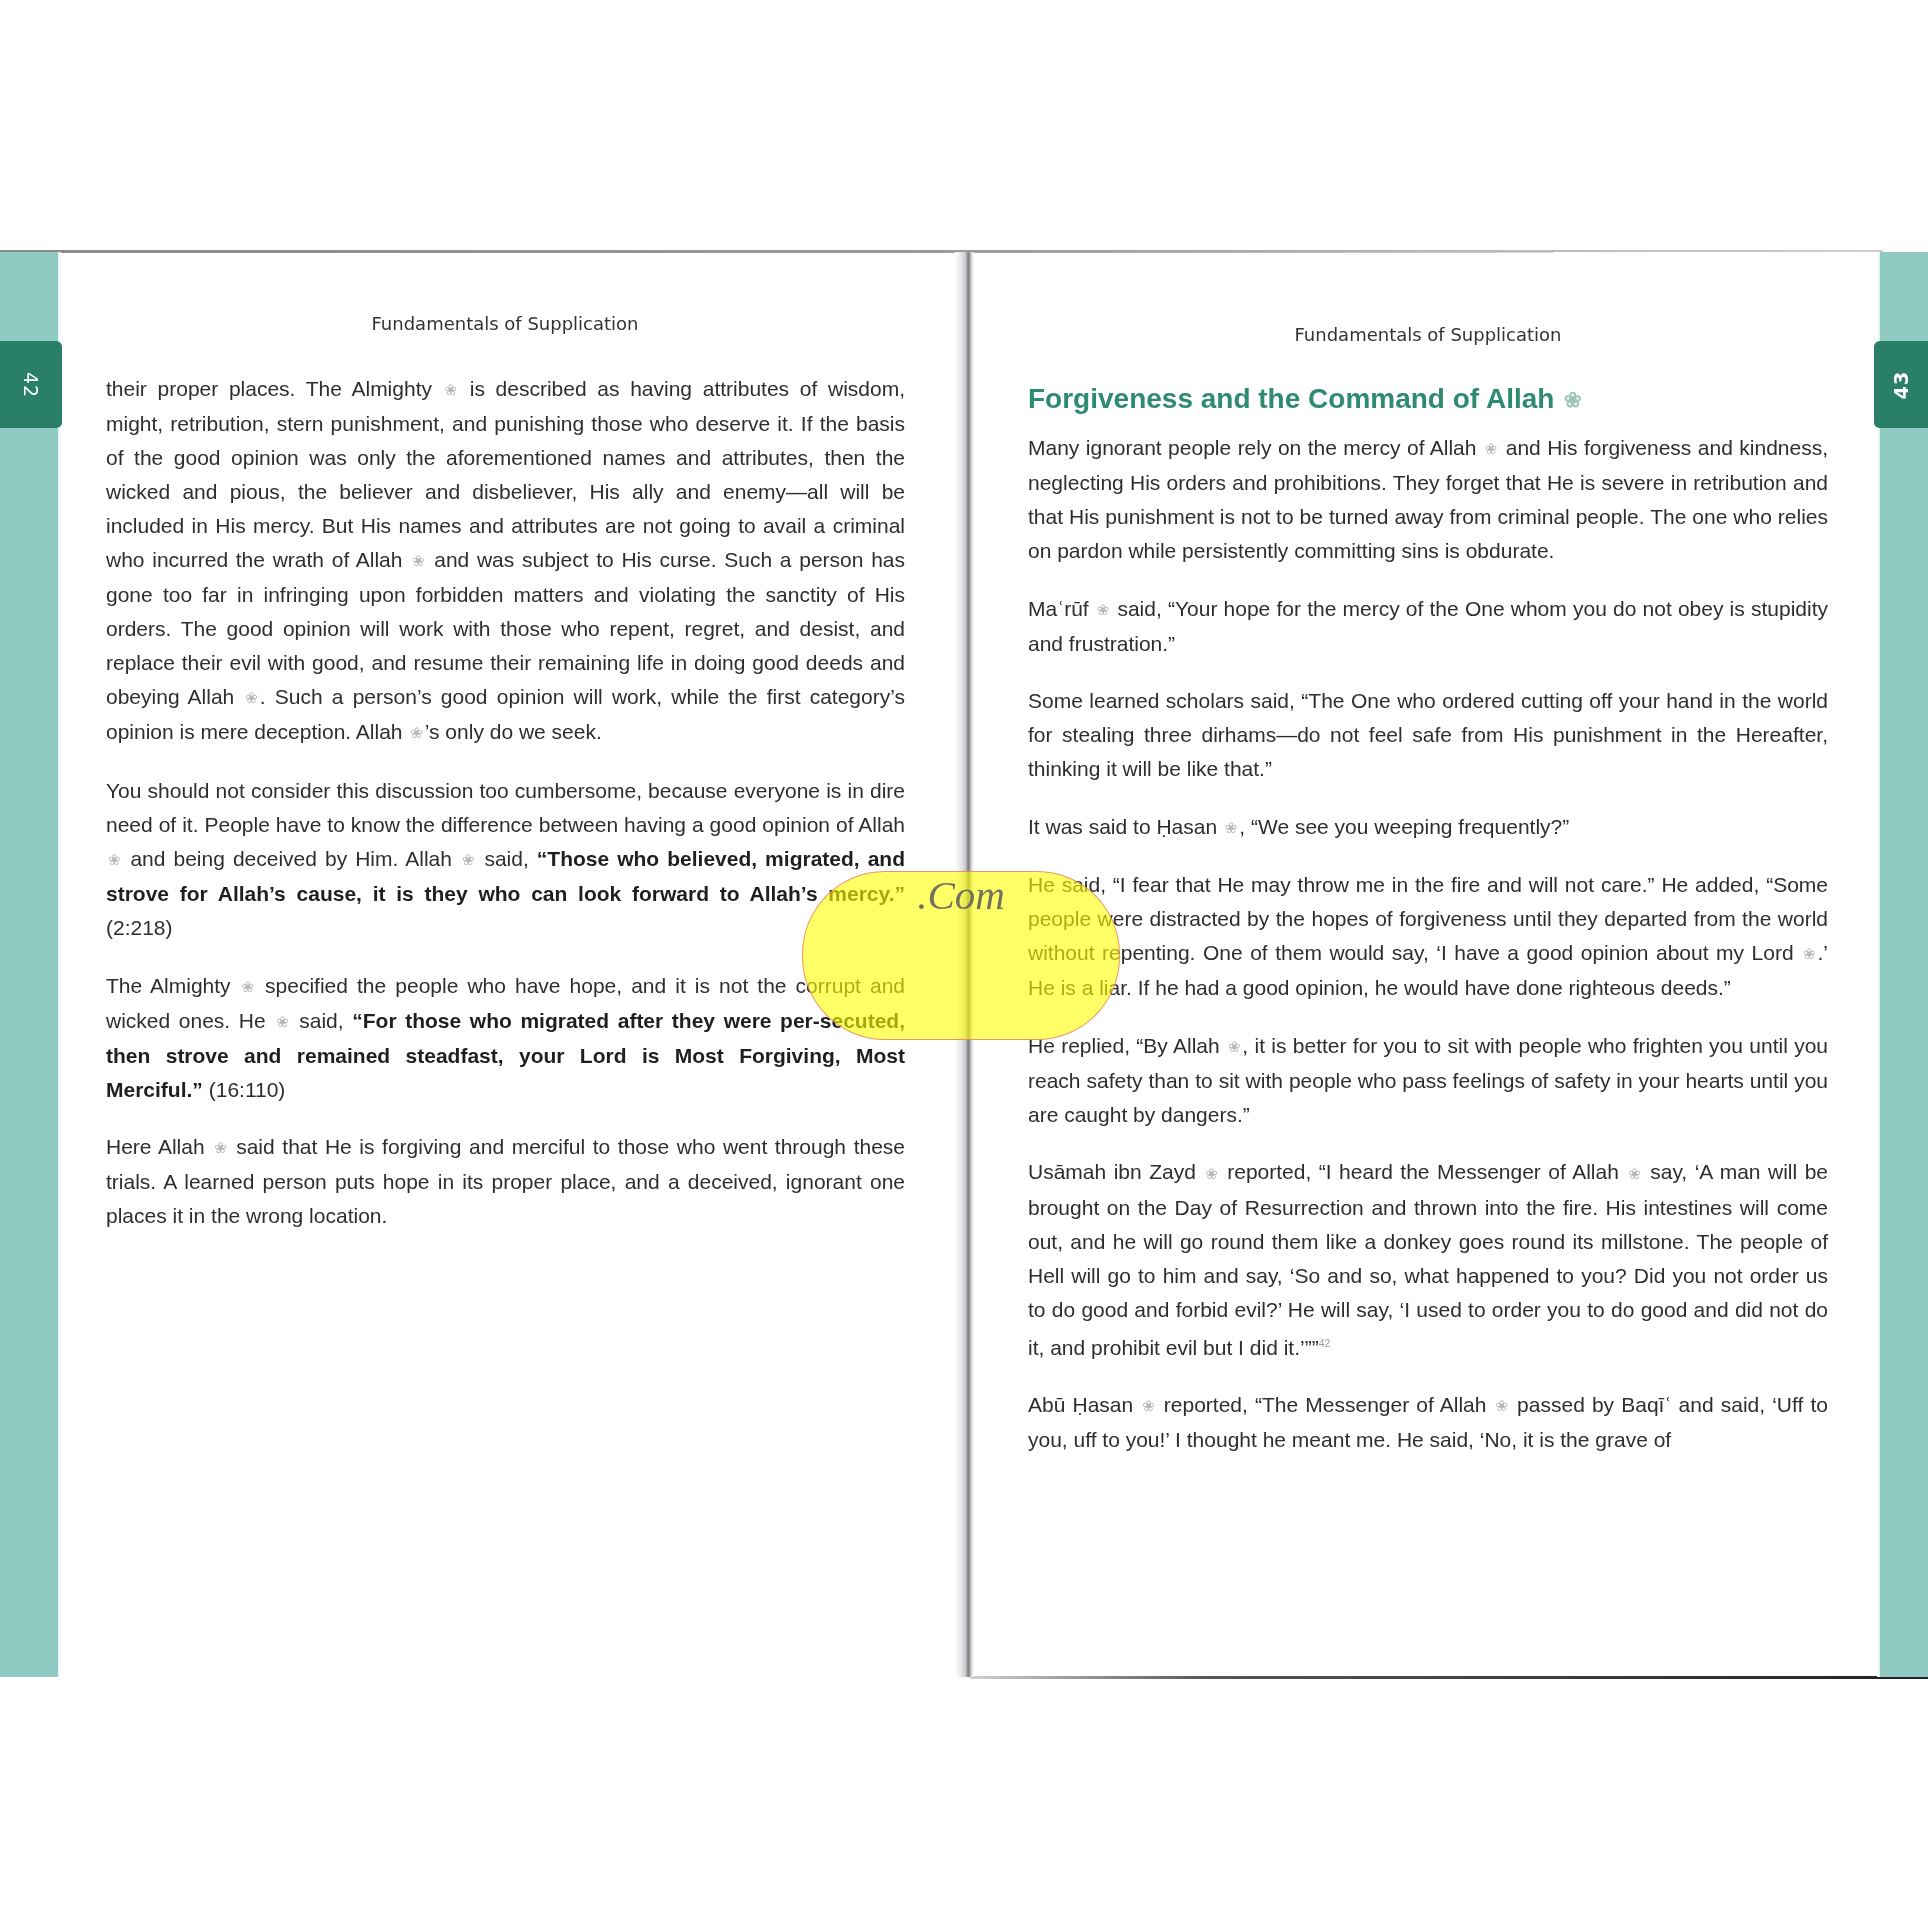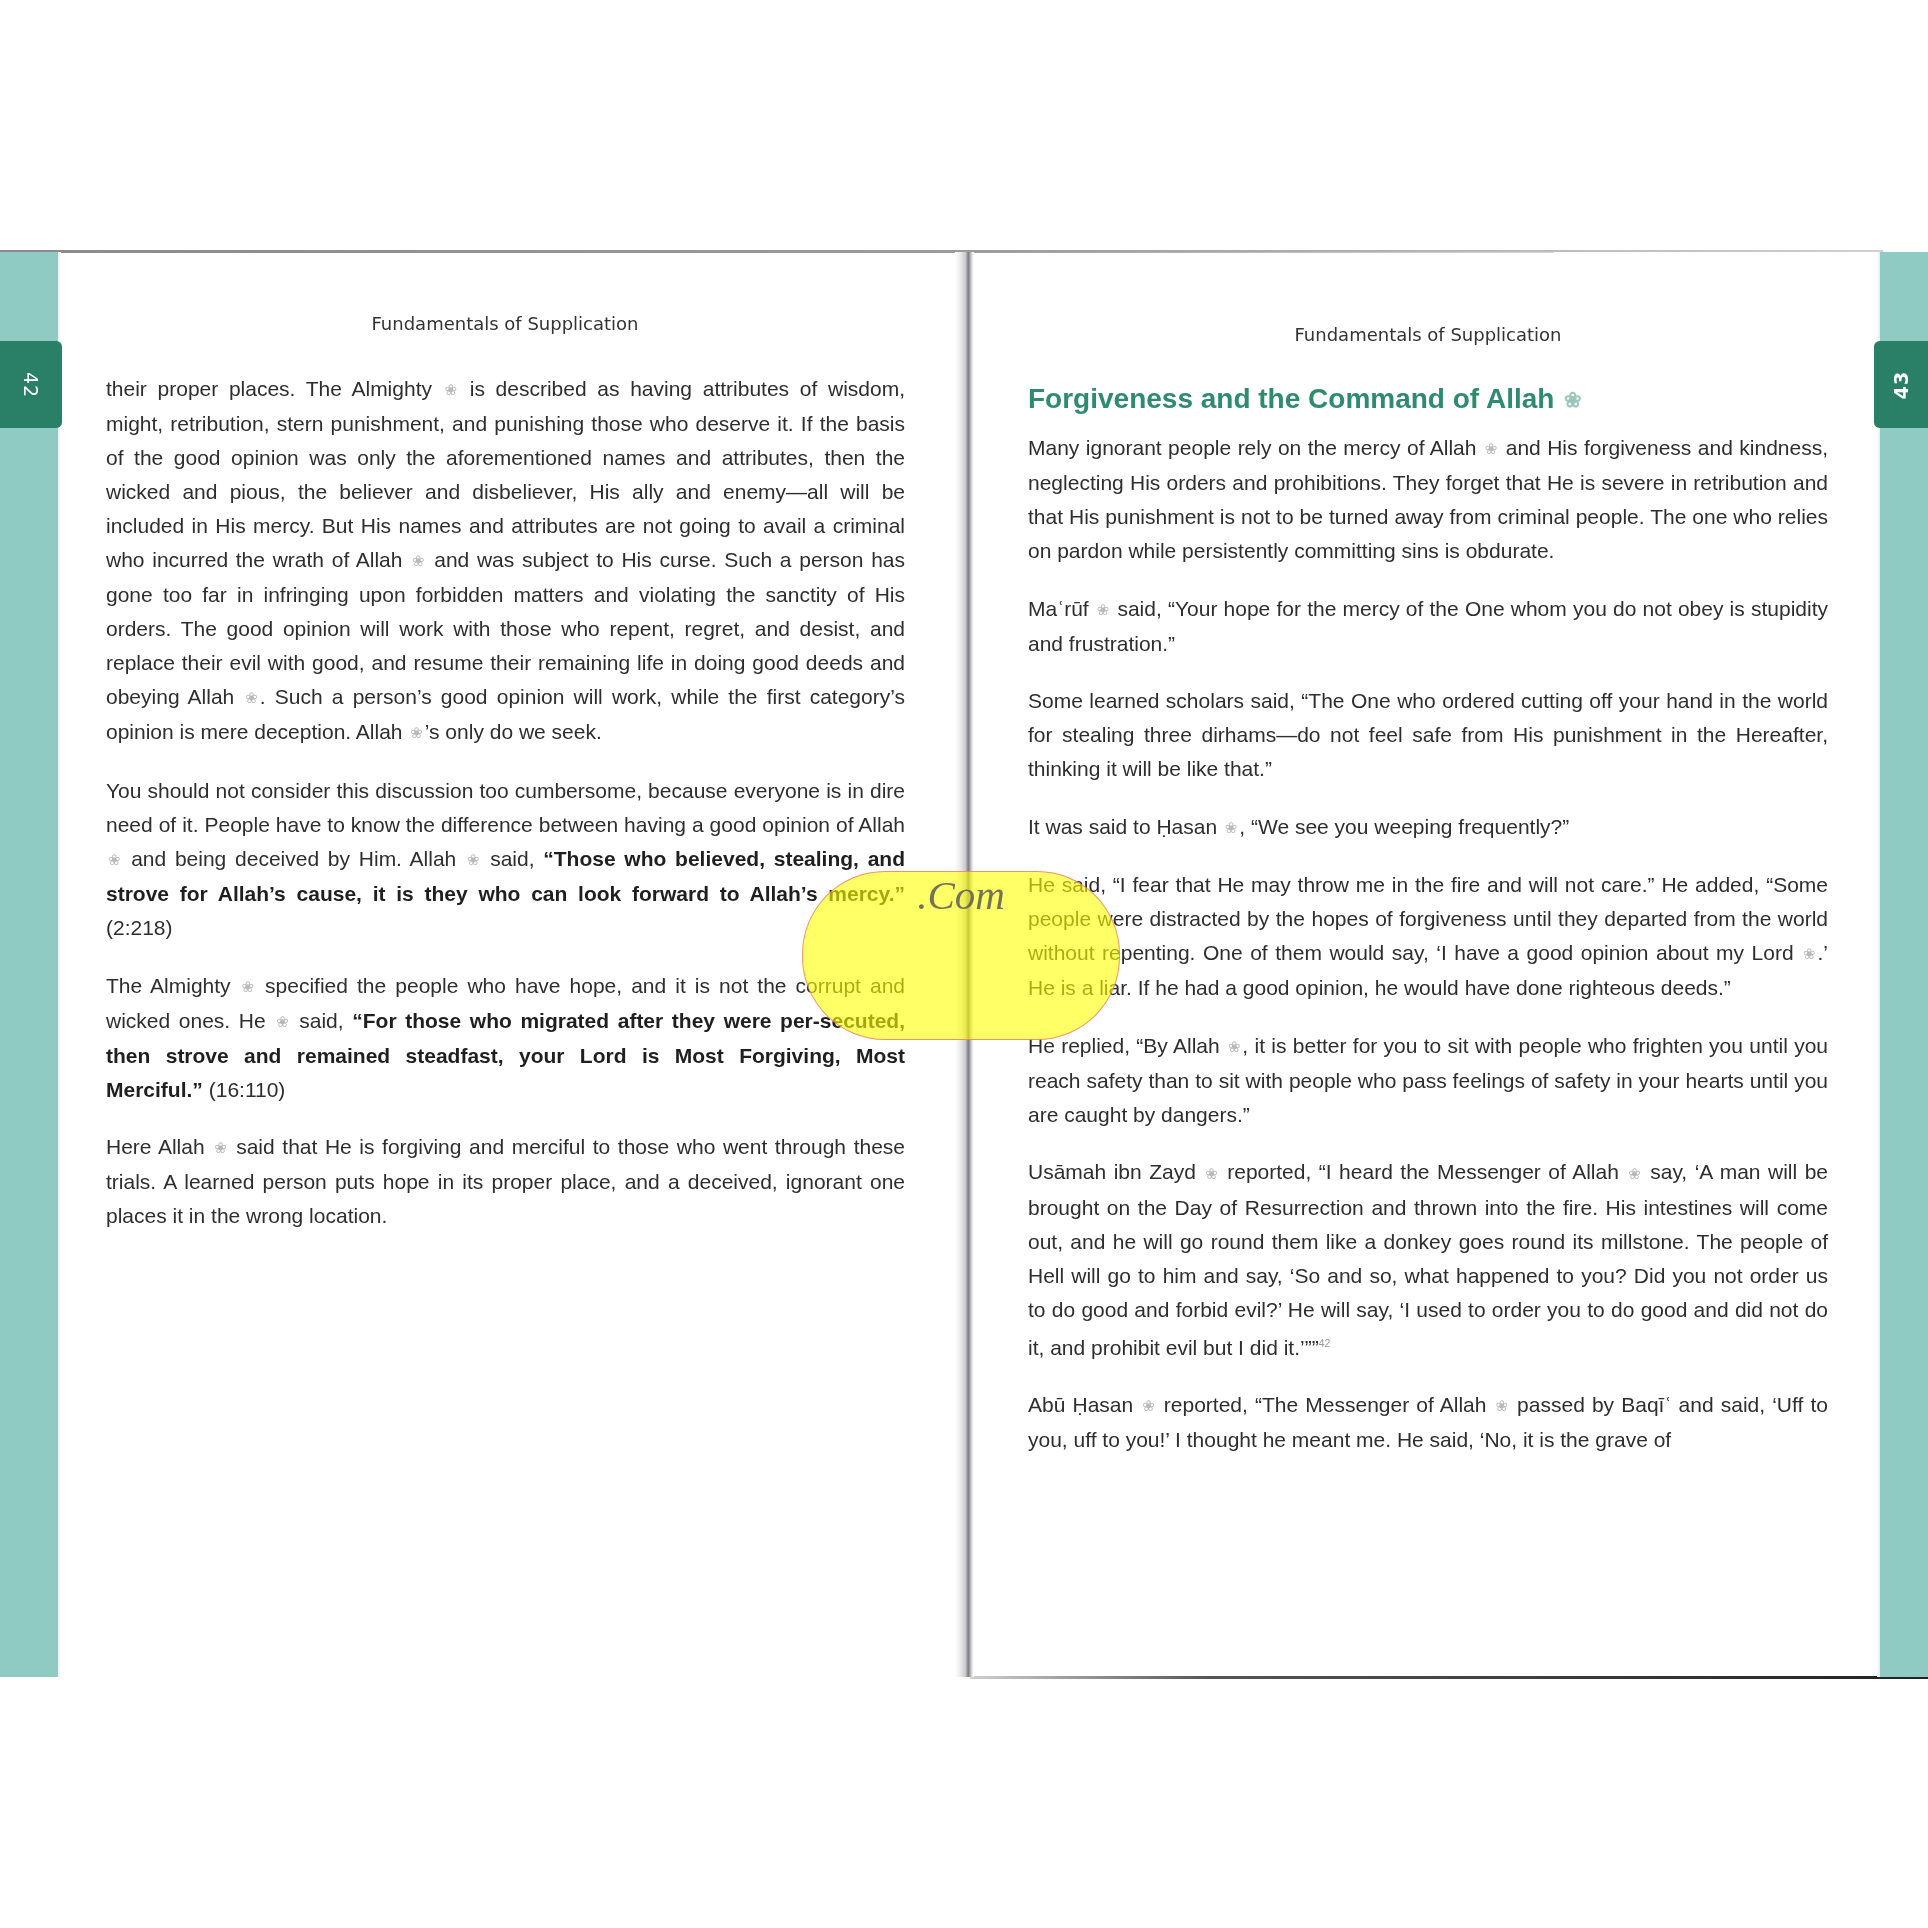--- a/index.html
+++ b/index.html
@@ -145,21 +145,21 @@
     <span>and was subject to His curse. Such a person has gone too far in infringing upon forbidden matters and violating the sanctity of His orders. The good opinion will work with those who repent, regret, and desist, and replace their evil with good, and resume their remaining life in doing good deeds and obeying Allah</span>
     <span class="honor">❀</span><span>. Such a person’s good opinion will work, while the first category’s opinion is mere deception. Allah</span>
     <span class="honor">❀</span><span>’s only do we seek.</span>
   </p>
   <p>
     <span>You should not consider this discussion too cumbersome, because everyone is in dire need of it. People have to know the difference between having a good opinion of Allah</span>
     <span class="honor">❀</span>
     <span>and being deceived by Him. Allah</span>
     <span class="honor">❀</span>
     <span>said,</span>
-    <b>“Those who believed, stealing, and strove for Allah’s cause, it is they who can look forward to Allah’s mercy.”</b>
+    <b>“Those who believed, migrated, and strove for Allah’s cause, it is they who can look forward to Allah’s mercy.”</b>
     <span>(2:218)</span>
   </p>
   <p>
     <span>The Almighty</span>
     <span class="honor">❀</span>
     <span>specified the people who have hope, and it is not the corrupt and wicked ones. He</span>
     <span class="honor">❀</span>
     <span>said,</span>
     <b>“For those who migrated after they were per-secuted, then strove and remained steadfast, your Lord is Most Forgiving, Most Merciful.”</b>
     <span>(16:110)</span>

